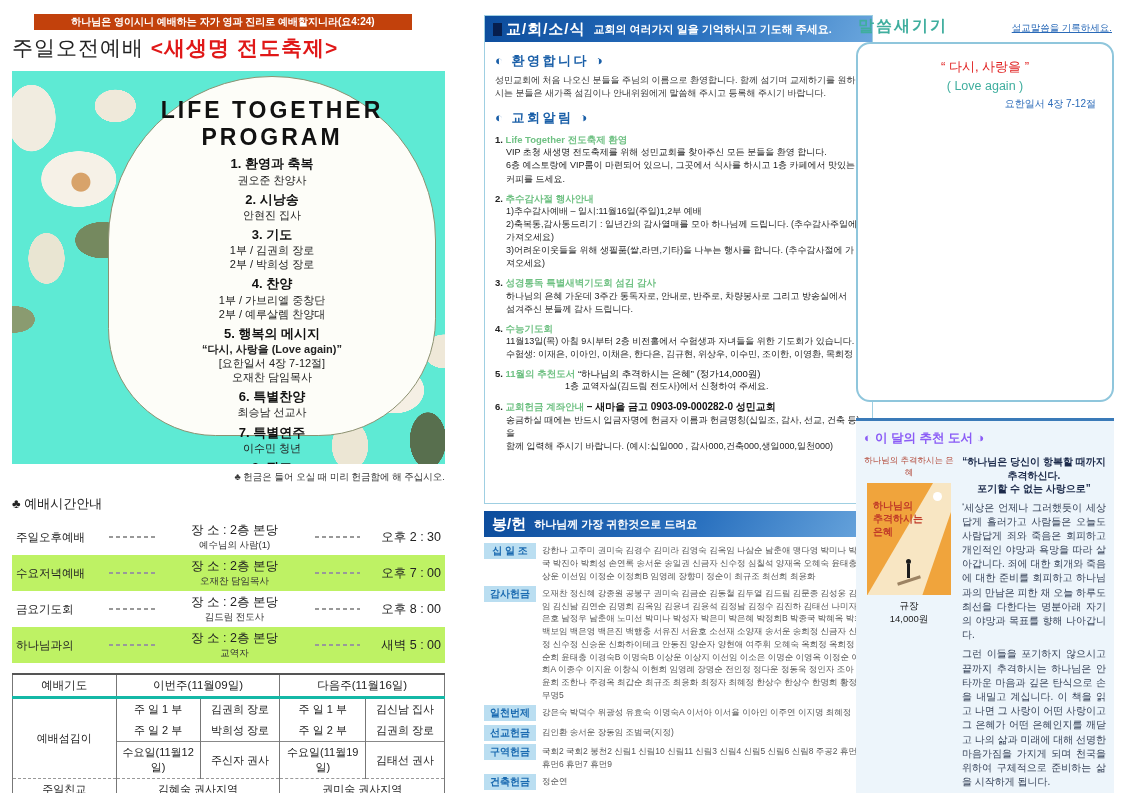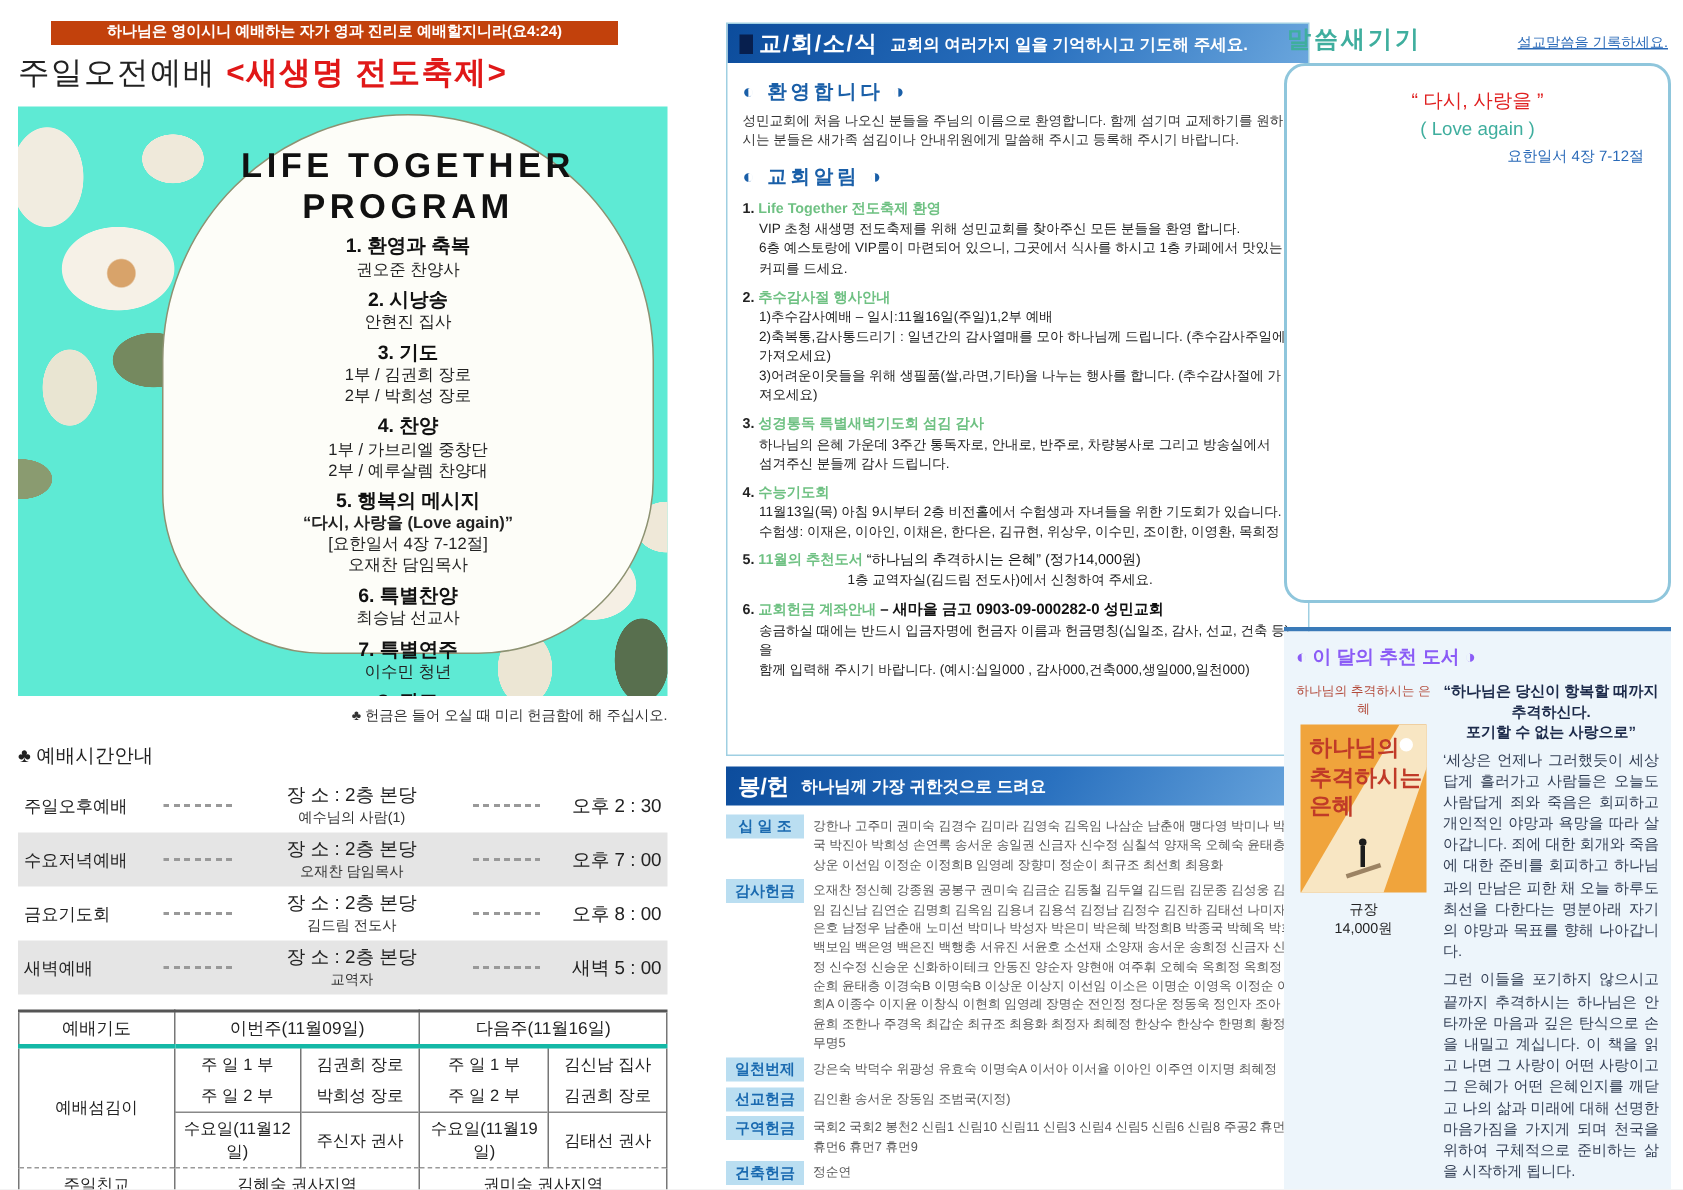--- a/index.html
+++ b/index.html
@@ -31,21 +31,21 @@
     radial-gradient(ellipse 42px 26px at 28% 38%, #6d8360 0 60%, rgba(0,0,0,0) 61%),
     radial-gradient(ellipse 30px 46px at 78% 72%, #586f4e 0 60%, rgba(0,0,0,0) 61%);}
   .prog-head{font-size:23px;font-weight:800;letter-spacing:3px;line-height:1.18;color:#111;}
   .p-item{margin-top:5px;}
   .p-t{font-size:13px;font-weight:bold;color:#111;line-height:1.25;}
   .p-s{font-size:11px;color:#222;line-height:1.28;}
   .note-offering{margin-top:7px;text-align:right;font-size:9.5px;color:#333;}
   .times-h{margin-top:11px;font-size:13px;color:#222;}
   .time-rows{margin-top:6px;}
   .time-row{display:flex;align-items:center;gap:5px;padding:3px 4px;min-height:26px;}
-  .time-row.hl{background:#e5e5e5;}
+  .time-row.hl{background:#bef264;}
   .tr-name{width:88px;font-size:11.5px;flex:0 0 auto;}
   .tr-dash{flex:1;height:2px;background:repeating-linear-gradient(90deg,#999 0 4px,rgba(0,0,0,0) 4px 7px);}
   .tr-mid{width:150px;text-align:center;flex:0 0 auto;}
   .tr-place{font-size:12.5px;}
   .tr-person{font-size:9.5px;color:#333;}
   .tr-time{width:76px;text-align:right;font-size:12.5px;flex:0 0 auto;}
   table.sched{margin-top:10px;width:100%;border-collapse:collapse;font-size:11px;
               border-top:2px solid #555;border-bottom:2px solid #555;border-left:1px solid #777;border-right:1px solid #777;}
   table.sched td{border-left:1px solid #777;border-right:1px solid #777;padding:3px 2px;text-align:center;color:#222;}
   .hrow td{border-bottom:3px solid #14b8a6;font-size:11.5px;padding:4px 2px;}
@@ -88,21 +88,21 @@
   .sb-verse{text-align:right;color:#2a6ab8;font-size:10px;padding-right:16px;margin-top:4px;}
   .divider{margin-top:16px;border-top:3px solid #3a7ab8;}
   .book-sec{background:#edf5fb;padding:5px 8px 12px;}
   .book-h{color:#8b5cf6;font-weight:bold;font-size:12.5px;margin:4px 0 8px;}
   .book-flex{display:flex;gap:8px;}
   .book-left{flex:0 0 90px;text-align:center;}
   .book-label{color:#b34a3a;font-size:8.5px;margin-bottom:4px;}
   .book-cover{position:relative;width:84px;height:112px;margin:0 auto;background:#f0a43c;overflow:hidden;}
   .beam{position:absolute;left:-6px;top:0;width:100px;height:116px;background:#f8edd2;
         clip-path:polygon(72% 0,100% 0,60% 100%,4% 100%);opacity:.9;}
-  .cover-t{position:absolute;left:6px;top:6px;text-align:left;color:#c03a28;font-weight:bold;font-size:15px;line-height:1.3;}
+  .cover-t{position:absolute;left:6px;top:16px;text-align:left;color:#c03a28;font-weight:bold;font-size:10px;line-height:1.3;}
   .cover-dot{position:absolute;right:9px;top:9px;width:9px;height:9px;border-radius:50%;background:#fff;}
   .fig-body{position:absolute;left:40px;bottom:17px;width:3px;height:14px;background:#1c1c1c;}
   .fig-head{position:absolute;left:39px;bottom:31px;width:5px;height:5px;border-radius:50%;background:#1c1c1c;}
   .fig-shadow{position:absolute;left:30px;bottom:13px;width:24px;height:3px;background:rgba(80,50,20,.55);transform:rotate(-18deg);}
   .book-pub{font-size:9.5px;margin-top:5px;color:#222;}
   .book-price{font-size:9.5px;color:#222;}
   .book-right{flex:1;}
   .book-quote{font-weight:bold;color:#1c2a4a;font-size:10px;text-align:center;line-height:1.35;}
   .book-body{margin-top:5px;font-size:10px;color:#333f55;line-height:1.42;text-align:justify;}
   .warn{margin-top:9px;height:140px;box-sizing:border-box;padding:7px 9px;
@@ -195,21 +195,21 @@
         <span class="tr-name">금요기도회</span>
         <span class="tr-dash"></span>
         <span class="tr-mid">
             <span class="tr-place" style="display:block;">장 소 : 2층 본당</span>
             <span class="tr-person" style="display:block;">김드림 전도사</span>
           </span>
         <span class="tr-dash"></span>
         <span class="tr-time">오후 8 : 00</span>
       </div>
       <div class="time-row hl">
-        <span class="tr-name">새벽예배</span>
+        <span class="tr-name">하나님과의</span>
         <span class="tr-dash"></span>
         <span class="tr-mid">
             <span class="tr-place" style="display:block;">장 소 : 2층 본당</span>
             <span class="tr-person" style="display:block;">교역자</span>
           </span>
         <span class="tr-dash"></span>
         <span class="tr-time">새벽 5 : 00</span>
       </div>
     </div>
 

